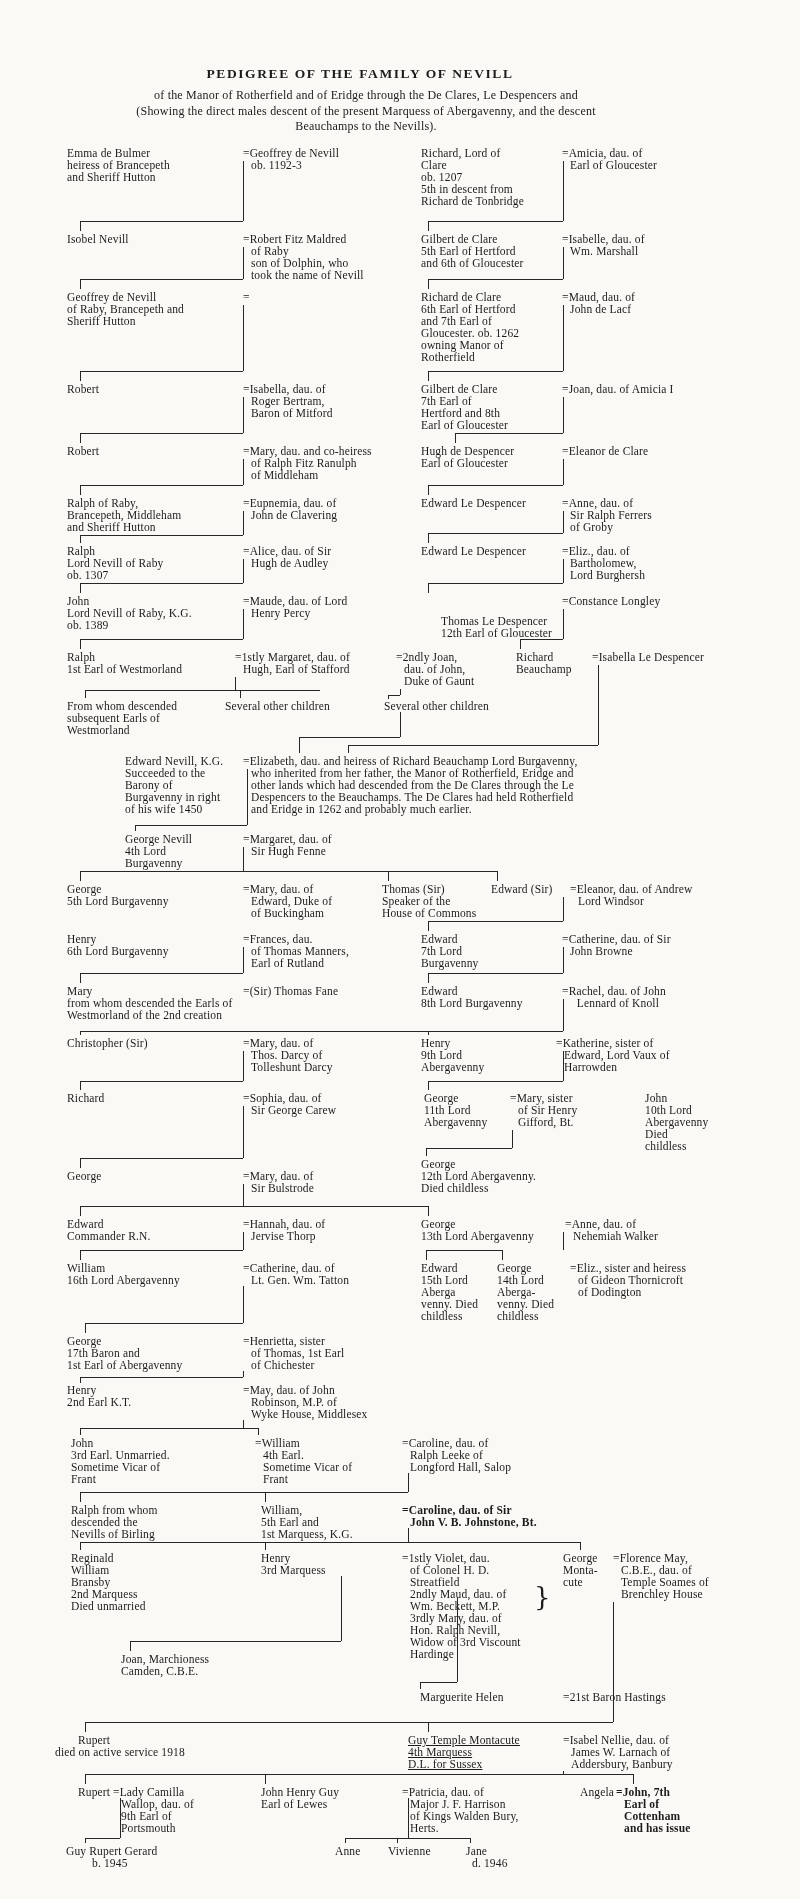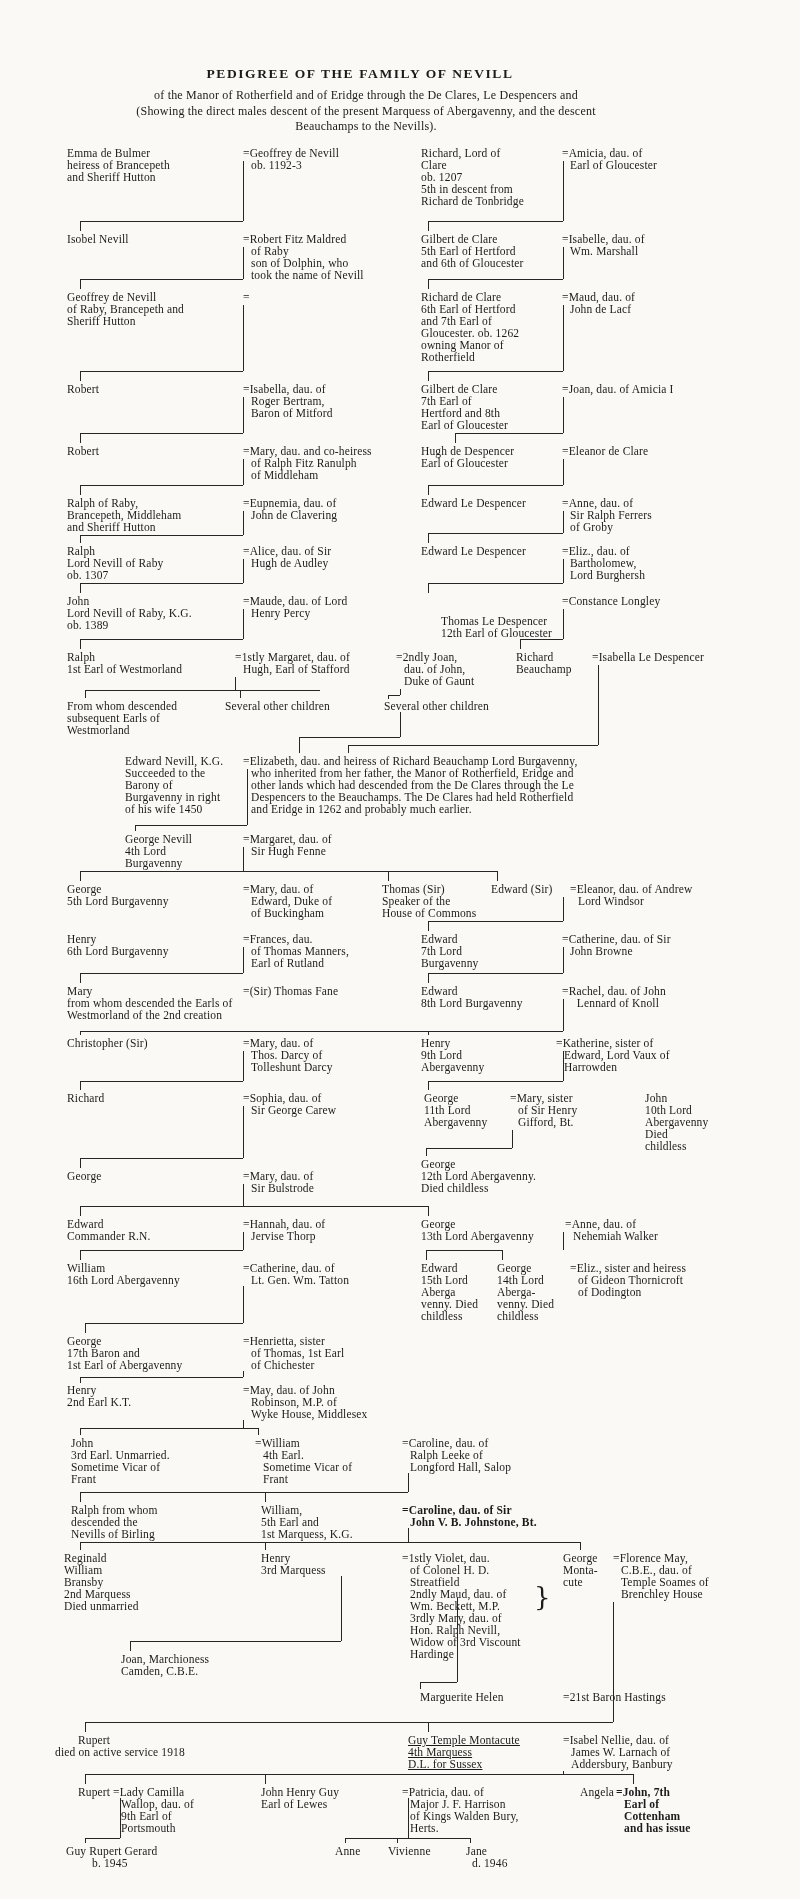--- a/index.html
+++ b/index.html
@@ -261,21 +261,21 @@
 Ralph Leeke of
 Longford Hall, Salop</div>
       <div class="cell" style="left: 71px; top: 1504px;">Ralph from whom
 descended the
 Nevills of Birling</div>
       <div class="cell" style="left: 261px; top: 1504px;">William,
 5th Earl and
 1st Marquess, K.G.</div>
       <div class="cell sp" style="left: 402px; top: 1504px; font-weight: bold;">=Caroline, dau. of Sir
 John V. B. Johnstone, Bt.</div>
-      <div class="cell" style="left: 64px; top: 1552px;">Reginald
+      <div class="cell" style="left: 71px; top: 1552px;">Reginald
 William
 Bransby
 2nd Marquess
 Died unmarried</div>
       <div class="cell" style="left: 261px; top: 1552px;">Henry
 3rd Marquess</div>
       <div class="cell sp" style="left: 402px; top: 1552px;">=1stly Violet, dau.
 of Colonel H. D.
 Streatfield
 2ndly Maud, dau. of

